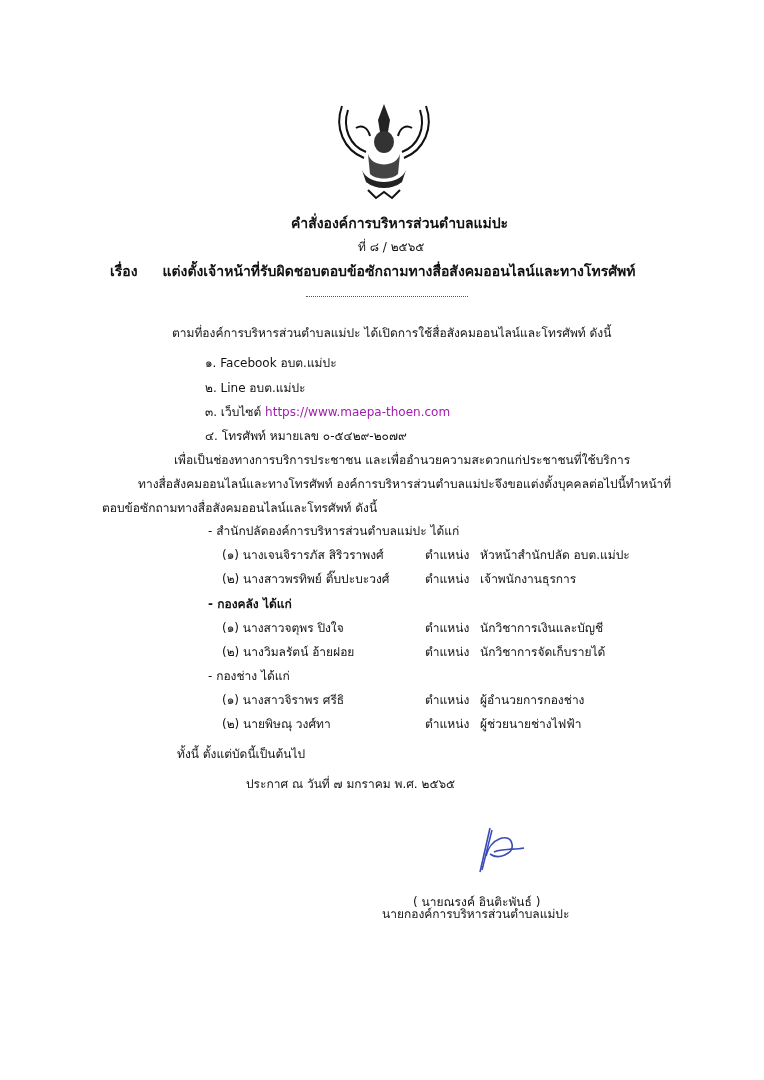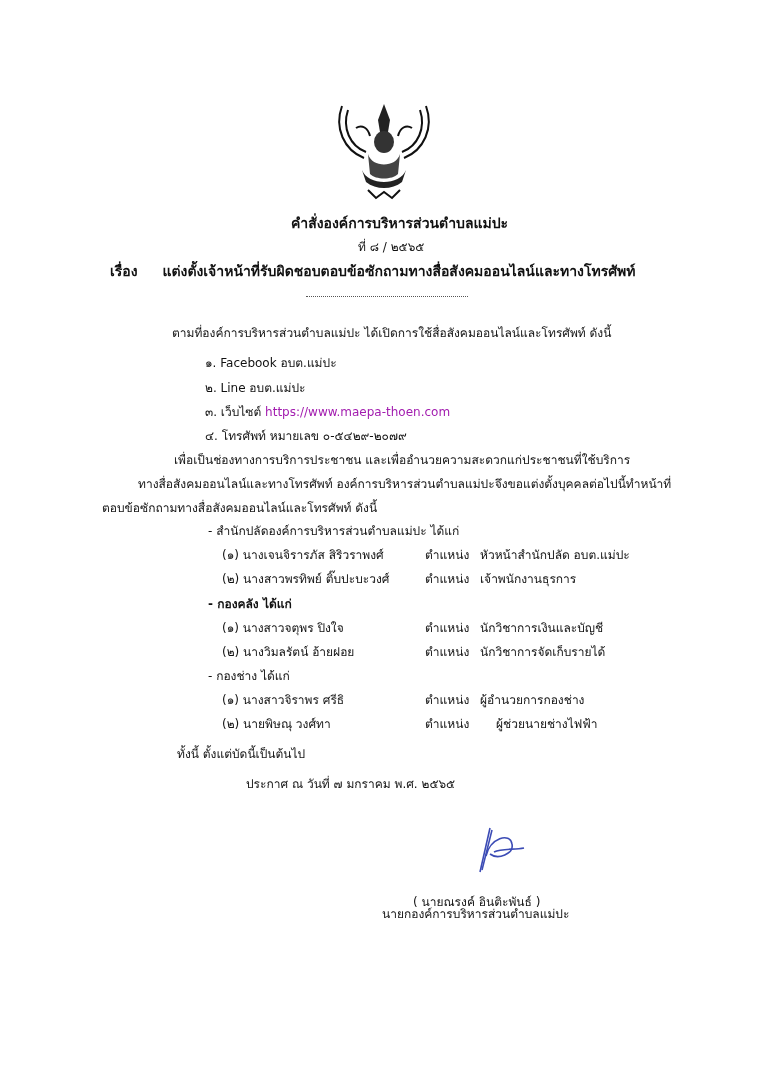--- a/index.html
+++ b/index.html
@@ -68,21 +68,21 @@
 <div class="abs t" style="left:222px; top:644px;">(๒) นางวิมลรัตน์  อ้ายฝอย</div>
 <div class="abs t" style="left:425px; top:644px;">ตำแหน่ง</div>
 <div class="abs t" style="left:480px; top:644px;">นักวิชาการจัดเก็บรายได้</div>
 
 <div class="abs t" style="left:208px; top:668px;">-  กองช่าง ได้แก่</div>
 <div class="abs t" style="left:222px; top:692px;">(๑) นางสาวจิราพร  ศรีธิ</div>
 <div class="abs t" style="left:425px; top:692px;">ตำแหน่ง</div>
 <div class="abs t" style="left:480px; top:692px;">ผู้อำนวยการกองช่าง</div>
 <div class="abs t" style="left:222px; top:716px;">(๒) นายพิษณุ  วงศ์ทา</div>
 <div class="abs t" style="left:425px; top:716px;">ตำแหน่ง</div>
-<div class="abs t" style="left:496px; top:716px;font-family:Liberation Serif, serif;">ผู้ช่วยนายช่างไฟฟ้า</div>
+<div class="abs t" style="left:480px; top:716px;font-family:Liberation Serif, serif;">ผู้ช่วยนายช่างไฟฟ้า</div>
 
 <div class="abs t" style="left:177px; top:746px;">ทั้งนี้  ตั้งแต่บัดนี้เป็นต้นไป</div>
 <div class="abs t" style="left:246px; top:776px;">ประกาศ  ณ  วันที่  ๗  มกราคม  พ.ศ. ๒๕๖๕</div>
 
 <svg class="sig" viewBox="0 0 60 50">
   <g fill="none" stroke="#3b4bb5" stroke-width="1.6">
     <path d="M22 2 L12 46"></path>
     <path d="M24 4 L14 44"></path>
     <path d="M18 30 C22 12 42 6 44 18 C46 28 30 34 22 28"></path>
     <path d="M26 26 C34 22 46 24 56 22"></path>

